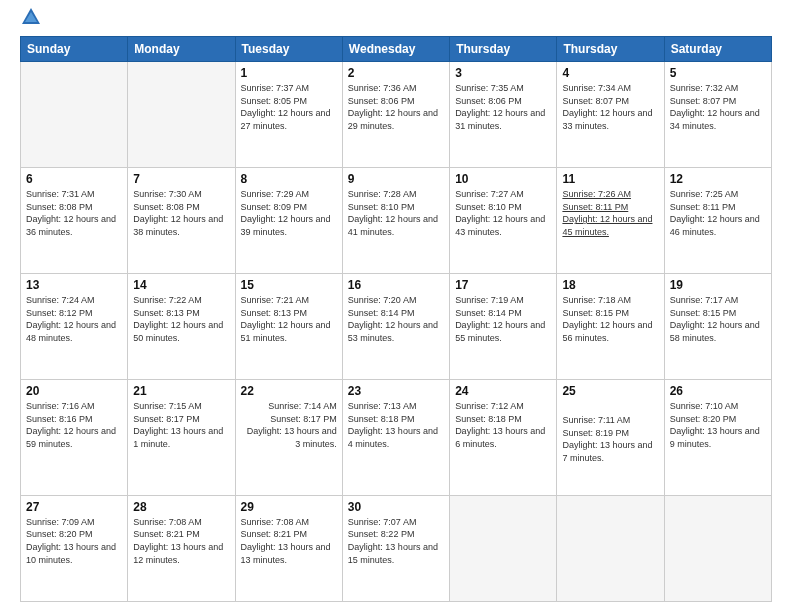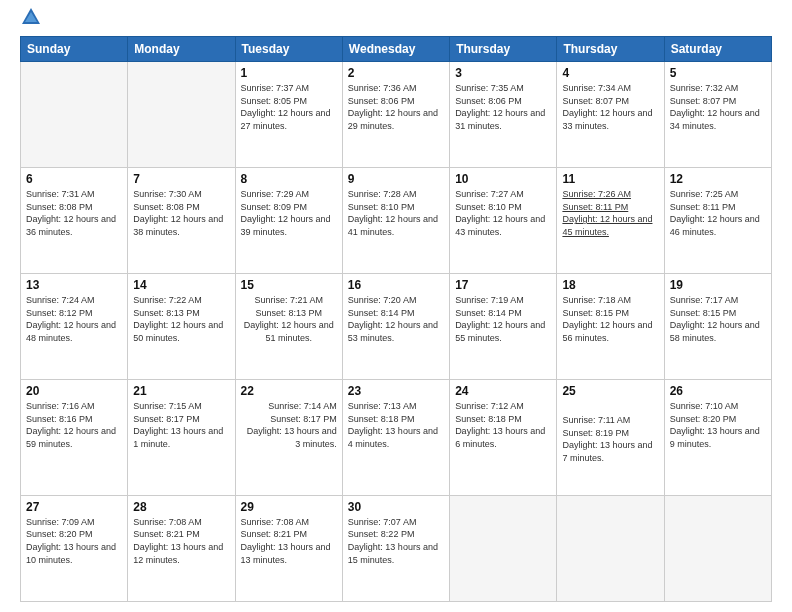--- a/index.html
+++ b/index.html
@@ -216,21 +216,21 @@
 Daylight: 12 hours and 48 minutes.</div>
           </td>
           <td>
             <span class="day-number">14</span>
             <div class="day-info" style="white-space: pre-line;">Sunrise: 7:22 AM
 Sunset: 8:13 PM
 Daylight: 12 hours and 50 minutes.</div>
           </td>
           <td>
             <span class="day-number">15</span>
-            <div class="day-info" style="white-space: pre-line; text-align: center;">Sunrise: 7:21 AM
+            <div class="day-info" style="white-space: pre-line;">Sunrise: 7:21 AM
 Sunset: 8:13 PM
 Daylight: 12 hours and 51 minutes.</div>
           </td>
           <td>
             <span class="day-number">16</span>
             <div class="day-info" style="white-space: pre-line;">Sunrise: 7:20 AM
 Sunset: 8:14 PM
 Daylight: 12 hours and 53 minutes.</div>
           </td>
           <td>

